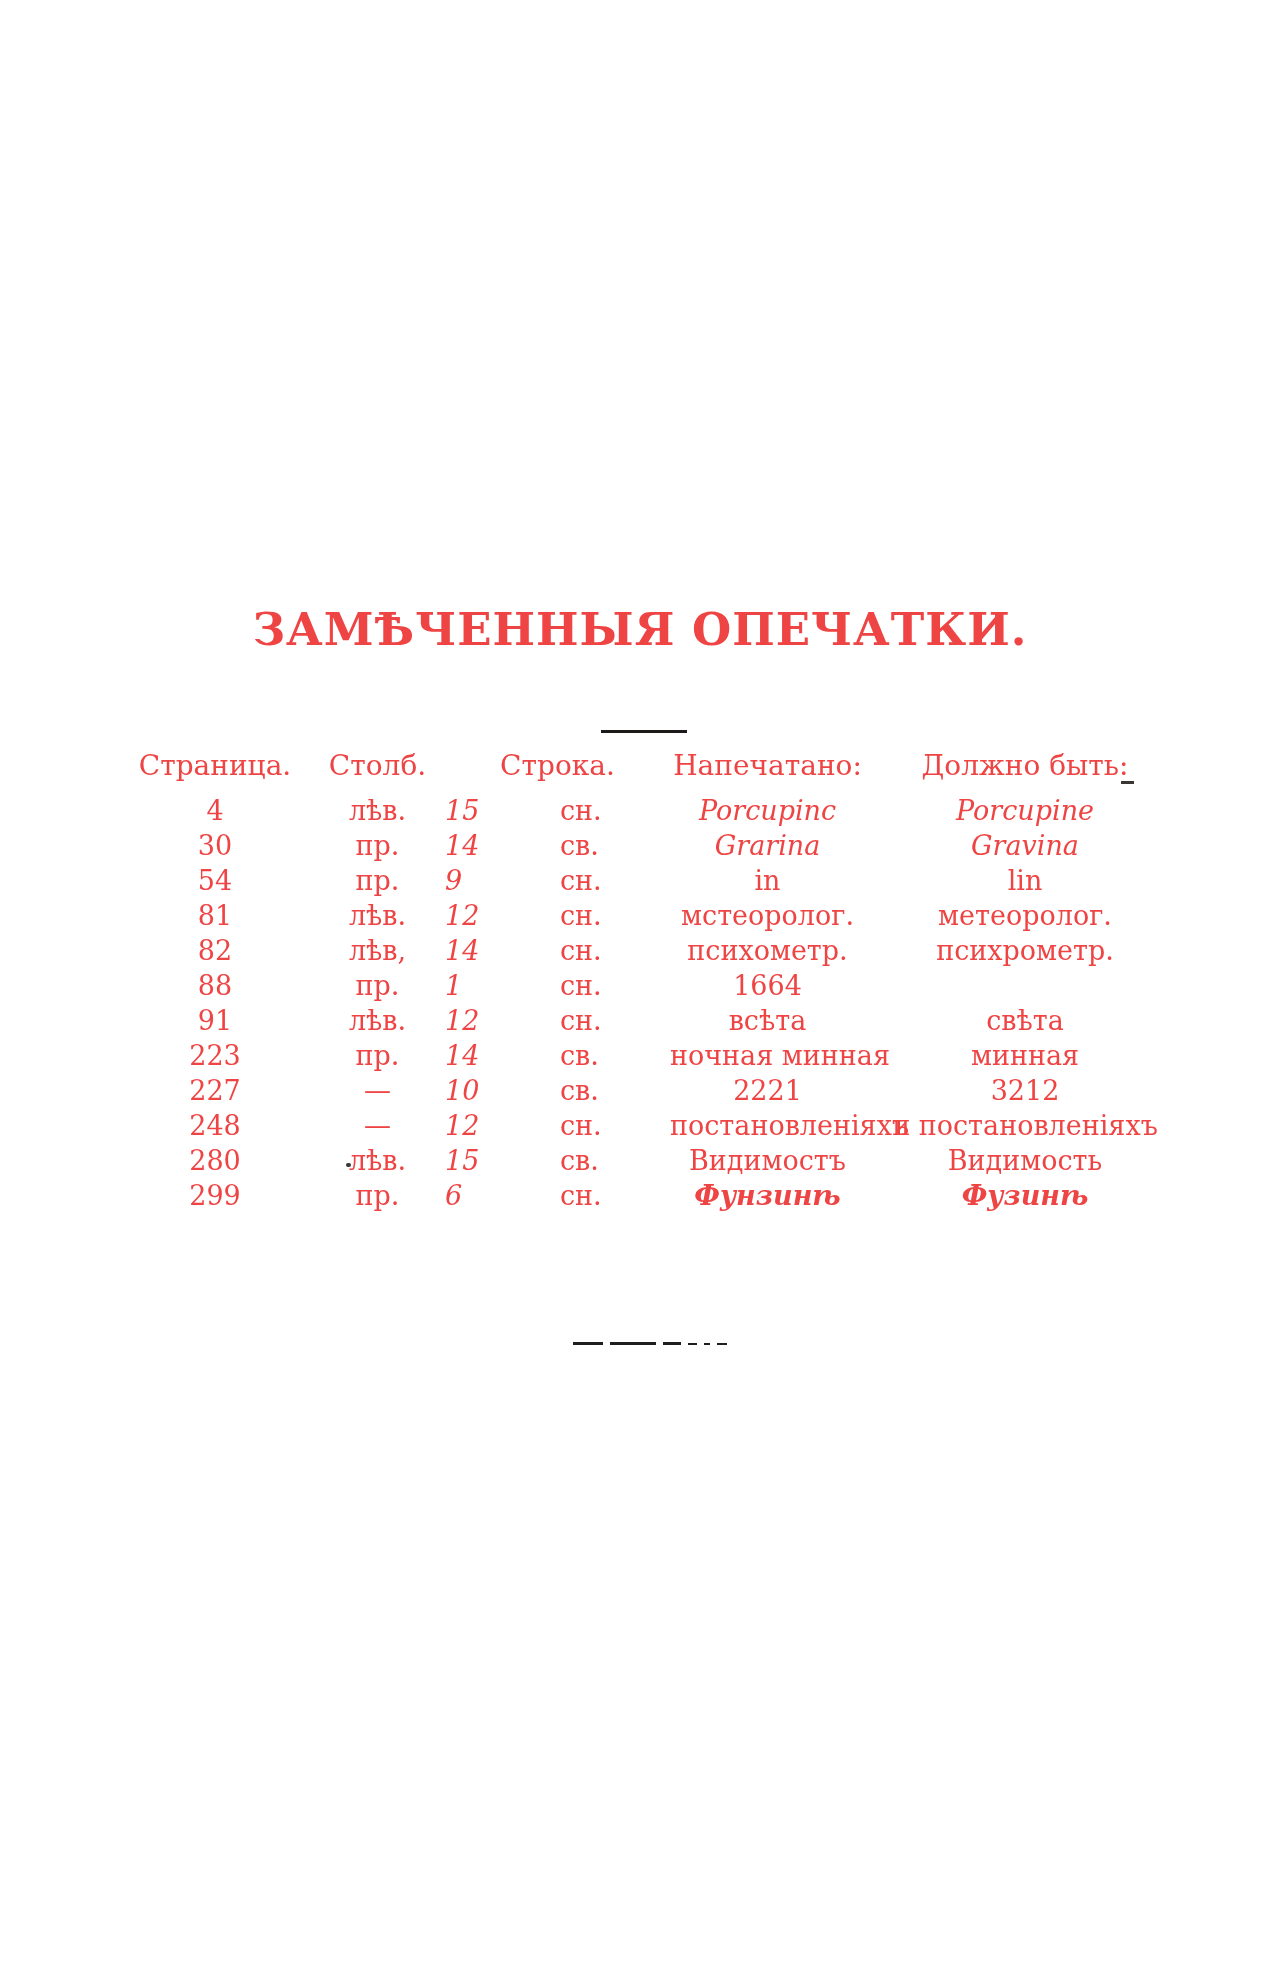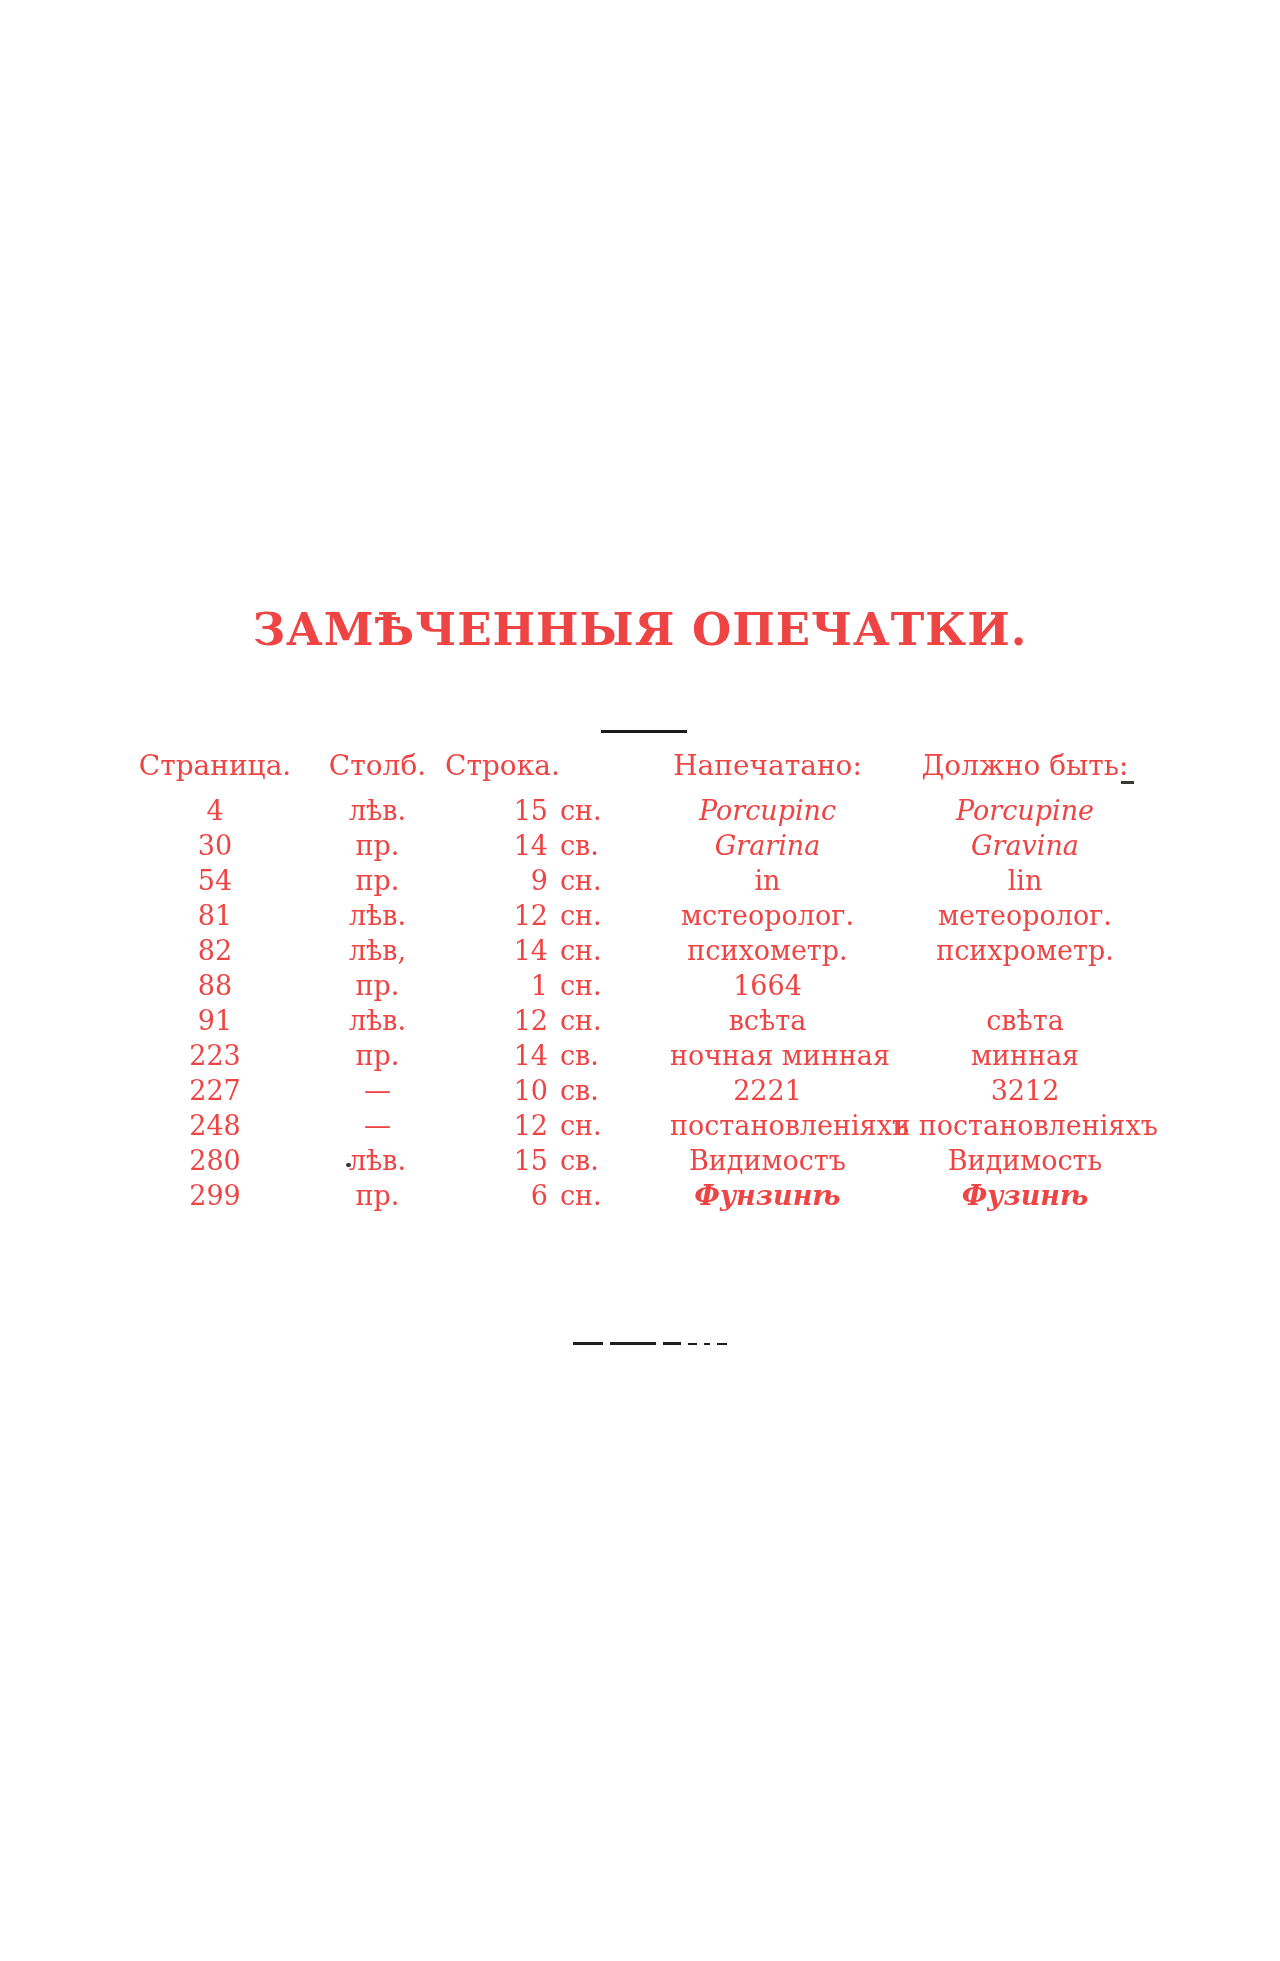--- a/index.html
+++ b/index.html
@@ -50,25 +50,26 @@
     font-size: 28px;
   }
   .rows { padding-top: 6px; }
   .row.data {
     height: 35px;
     line-height: 35px;
     font-size: 27px;
   }
   .cell { text-align: center; white-space: nowrap; }
   .c-line { text-align: left; }
-  .header .c-line { text-align: left; }
+  .header .c-line { text-align: center; }
   .ln-num {
     display: inline-block;
     width: 103px;
-    text-align: right;
+    text-align: left;
+    font-style: italic;
   }
   .ln-dir {
     display: inline-block;
     margin-left: 12px;
   }
   .italic { font-style: italic; }
   .script { font-style: italic; font-weight: bold; }
   .bottom-rule {
     position: absolute;
     top: 1342px;

